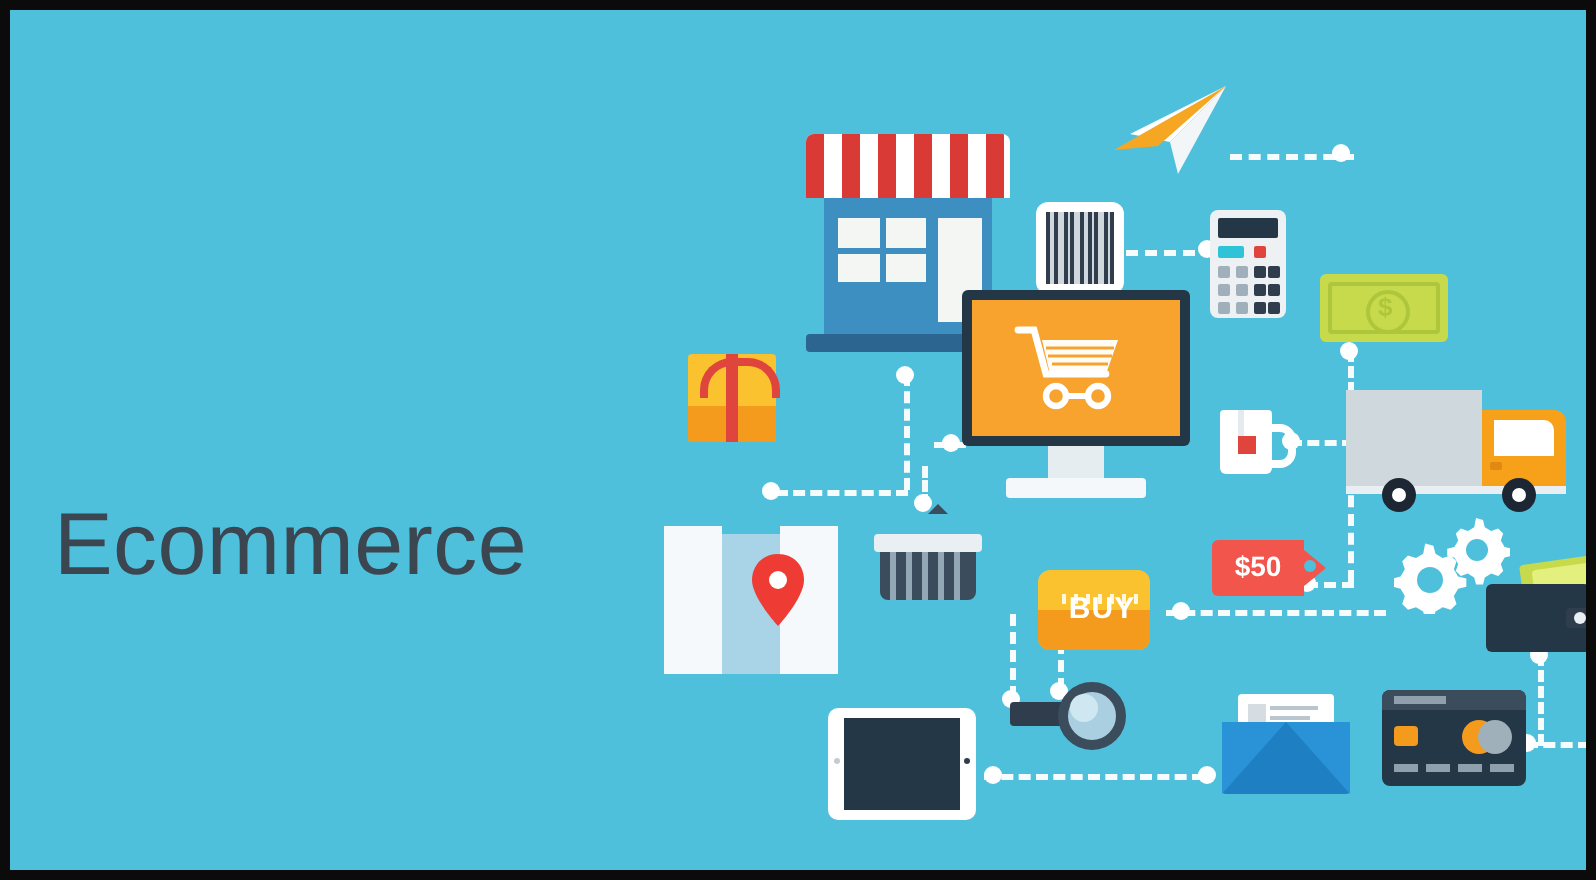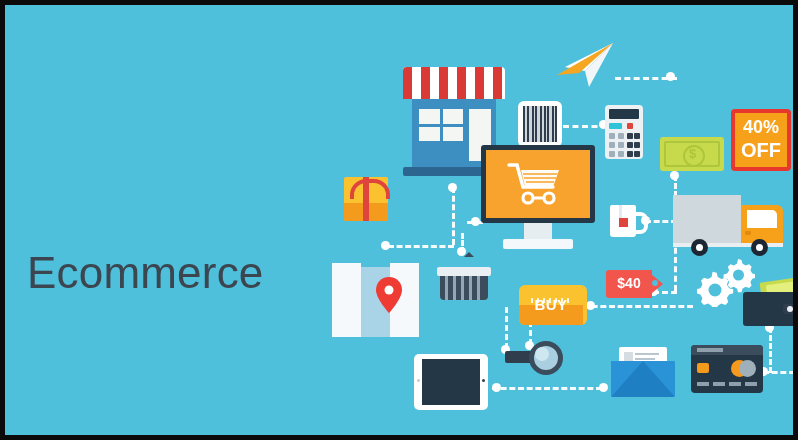--- a/index.html
+++ b/index.html
@@ -103,21 +103,21 @@
   #map .pin{position:absolute;left:44px;top:14px;width:26px;height:36px;}
 
   
   #basket{left:432px;top:247px;width:54px;height:48px;}
   #basket .hnd{position:absolute;left:10px;top:0;width:34px;height:17px;border:5px solid #3b4c5c;border-bottom:none;background:none;clip-path:polygon(0 100%,50% 0,100% 100%);}
   #basket .rim{position:absolute;left:0;top:15px;width:54px;height:9px;background:#e9eff3;border-radius:2px;}
   #basket .bd{position:absolute;left:3px;top:24px;width:48px;height:24px;background:#3b4c5c;border-radius:0 0 4px 4px;overflow:hidden;}
   #basket .bd i{position:absolute;top:0;width:3px;height:24px;background:#94a7b4;}
 
   
-  #buy{left:514px;top:280px;width:68px;height:40px;background:#f9c22e;border-radius:6px;overflow:hidden;}
+  #buy{left:514px;top:280px;width:56px;height:40px;background:#f9c22e;border-radius:6px;overflow:hidden;}
   #buy .bot{position:absolute;left:0;top:20px;width:64px;height:20px;background:#f49a1d;}
   #buy .t{left:0;top:11px;width:64px;font-size:15px;letter-spacing:.5px;z-index:3;}
   #buy .rayt,#buy .rayb{position:absolute;left:12px;width:40px;height:5px;}
 
   
   #p50{left:601px;top:265px;width:58px;height:28px;}
   #p50 .b{position:absolute;left:0;top:0;width:46px;height:28px;background:#f1554c;border-radius:3px 0 0 3px;}
   #p50 .p{position:absolute;left:40px;top:0;width:0;height:0;border-top:14px solid transparent;border-bottom:14px solid transparent;border-left:17px solid #f1554c;}
   #p50 .hole{position:absolute;left:46px;top:10px;width:6px;height:6px;border-radius:50%;background:#4fc0dc;}
   #p50 .t{left:0;top:5px;width:46px;font-size:14px;}
@@ -267,24 +267,20 @@
       <div class="k" style="left:13px;top:37px;"></div>
       <div class="k kt" style="left:22px;top:37px;"></div>
       <div class="k kt" style="left:29px;top:37px;"></div>
       <div class="k" style="left:4px;top:46px;"></div>
       <div class="k" style="left:13px;top:46px;"></div>
       <div class="k kt" style="left:22px;top:46px;"></div>
       <div class="k kt" style="left:29px;top:46px;"></div>
     </div>
 
 
-    <div class="ic" id="off">
-      <div class="lbl t1">40%</div>
-      <div class="lbl t2">OFF</div>
-    </div>
 
     <div class="ic" id="money">
       <div class="inner"></div>
       <div class="circ"></div>
       <div class="d">$</div>
     </div>
 
     <div class="ic" id="truck">
       <div class="trailer"></div>
       <div class="cab"></div>
@@ -368,21 +364,21 @@
       <div class="rayb" style="top:31px;">
         
       </div>
       <div class="lbl t">BUY</div>
     </div>
 
     <div class="ic" id="p50">
       <div class="b"></div>
       <div class="p"></div>
       <div class="hole"></div>
-      <div class="lbl t">$40</div>
+      <div class="lbl t">$50</div>
     </div>
 
     <div class="ic" id="gears">
       <svg width="58" height="50" viewBox="0 0 58 50">
         <g fill="#ffffff">
           <path d="M41 2 l3.5 1 .9 3.6 3.2 1.9 3.5-1.2 2.5 2.5-1.2 3.5 1.9 3.2 3.6.9 0 3.5-3.6.9-1.9 3.2 1.2 3.5-2.5 2.5-3.5-1.2-3.2 1.9-.9 3.6-3.5 0-.9-3.6-3.2-1.9-3.5 1.2-2.5-2.5 1.2-3.5-1.9-3.2-3.6-.9 0-3.5 3.6-.9 1.9-3.2-1.2-3.5 2.5-2.5 3.5 1.2 3.2-1.9z"></path>
           <circle cx="41.5" cy="18" r="5.5" fill="#4fc0dc"></circle>
           <path d="M17 14 l5 1.3 1.3 5 4.4 2.6 4.9-1.6 3.5 3.5-1.6 4.9 2.6 4.4 5 1.3 0 4.9-5 1.3-2.6 4.4 1.6 4.9-3.5 3.5-4.9-1.6-4.4 2.6-1.3 5-4.9 0-1.3-5-4.4-2.6-4.9 1.6-3.5-3.5 1.6-4.9-2.6-4.4-5-1.3 0-4.9 5-1.3 2.6-4.4-1.6-4.9 3.5-3.5 4.9 1.6 4.4-2.6z" transform="scale(.82) translate(2,4)"></path>
           <circle cx="18" cy="33" r="6.5" fill="#4fc0dc"></circle>
         </g>

